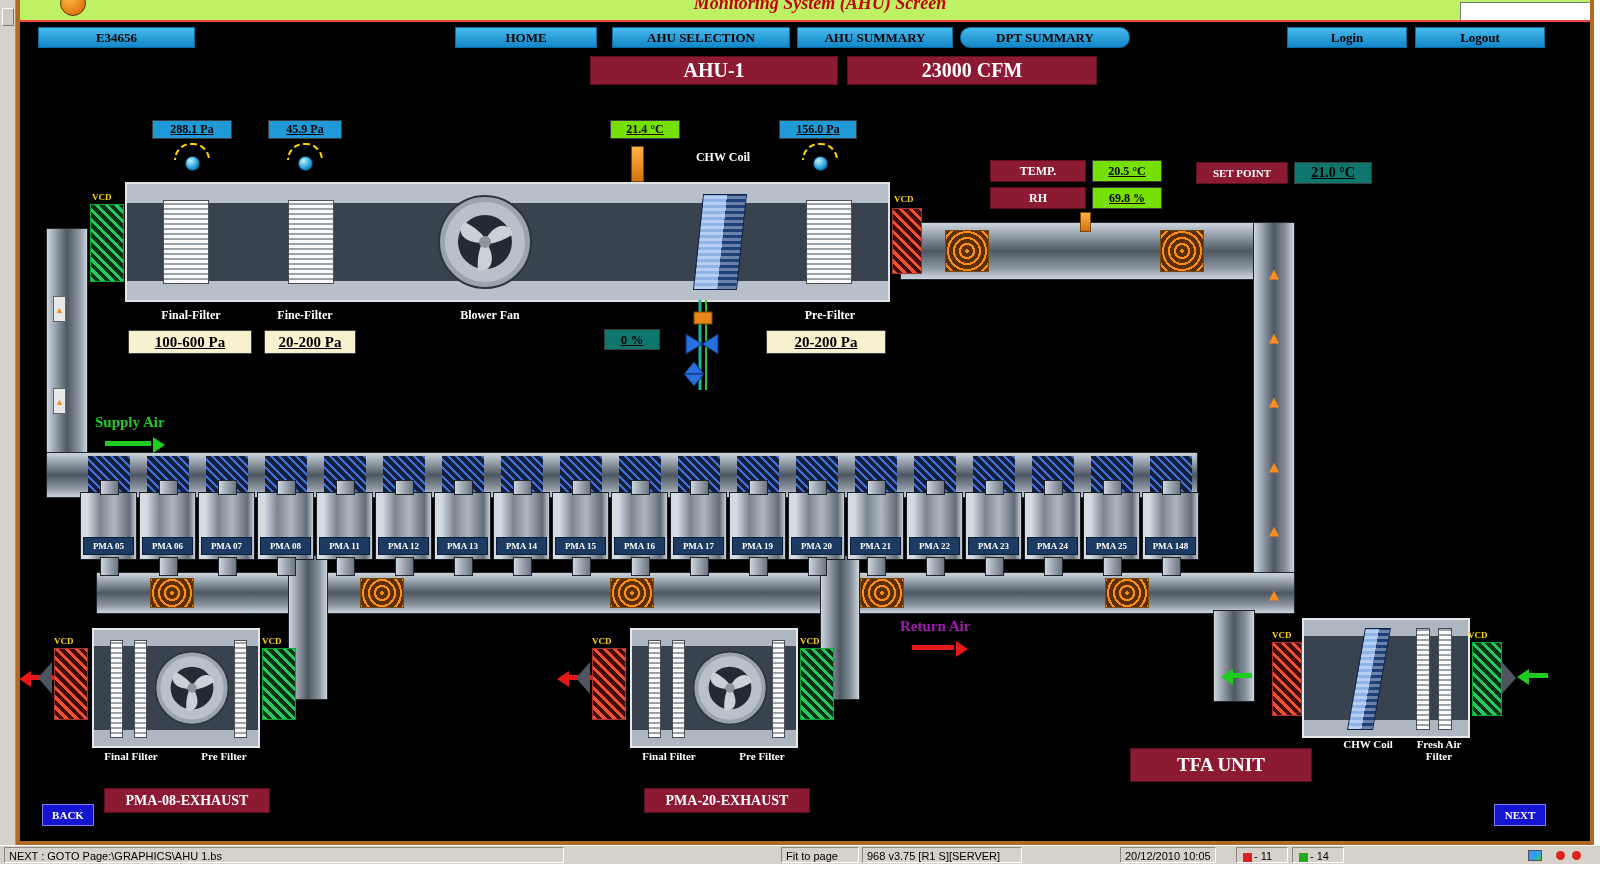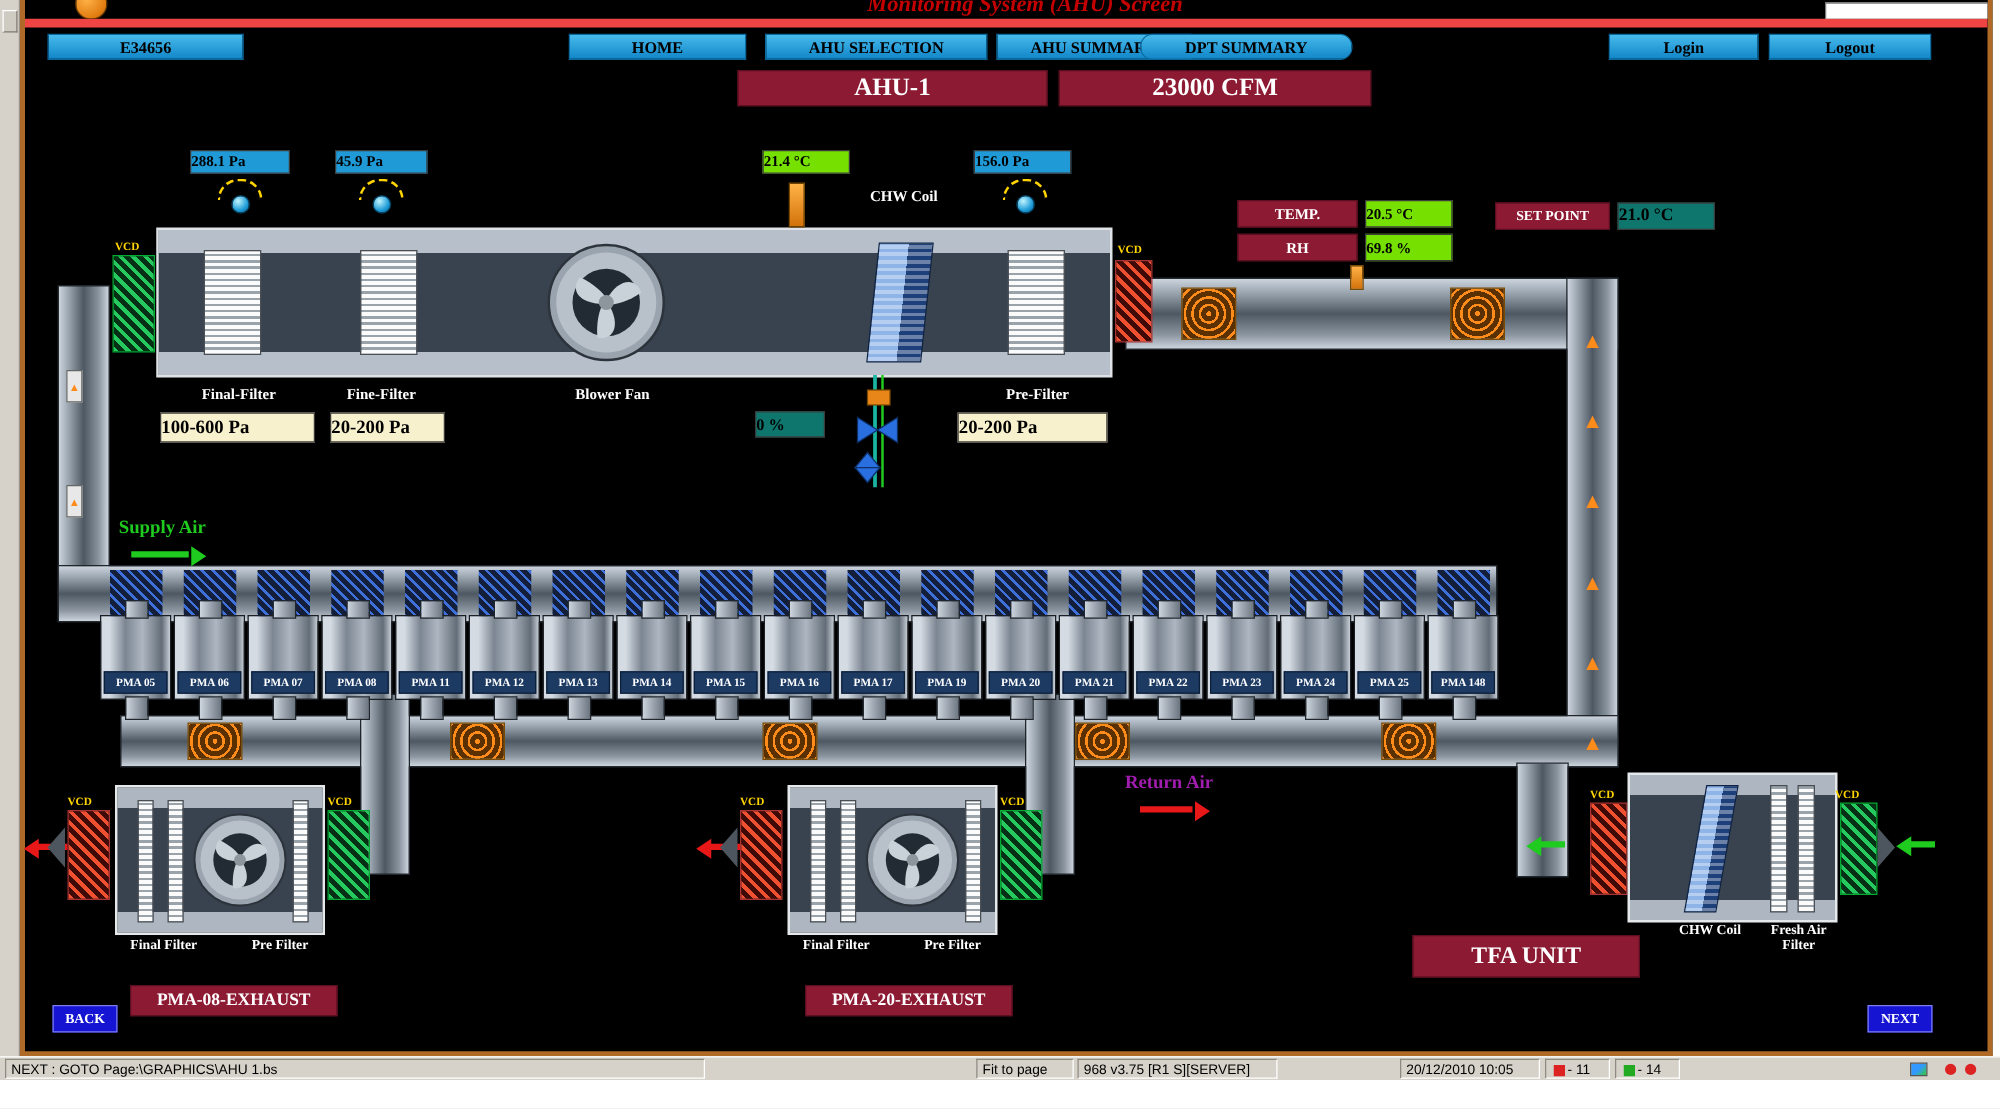--- a/index.html
+++ b/index.html
@@ -3,37 +3,37 @@
 <meta charset="utf-8">
 <style>
   * { margin:0; padding:0; box-sizing:border-box; }
   body { width:1600px; height:887px; background:#fff; font-family:"Liberation Serif", serif; }
   #root { position:relative; width:1600px; height:887px; overflow:hidden; background:#fff; }
 
   
   .edge-strip { position:absolute; left:0; top:0; width:16px; height:845px; background:#d6d2ca; border-right:1px solid #9a968e; }
   .edge-btn { position:absolute; left:2px; top:8px; width:12px; height:18px; background:#cfcbc3; border:1px solid; border-color:#fff #807c74 #807c74 #fff; }
   .frame { position:absolute; left:16px; top:0; width:1578px; height:845px; background:#000; border:4px solid #b06a28; border-top:none; }
-  .titlebar { position:absolute; left:20px; top:0; width:1570px; height:22px; background:#000000; overflow:hidden; border-bottom:7px solid #ef4444; }
+  .titlebar { position:absolute; left:20px; top:0; width:1570px; height:22px; background:#bef264; overflow:hidden; border-bottom:2px solid #ef4444; }
   .logo-circle { position:absolute; left:40px; top:-10px; width:26px; height:26px; border-radius:50%;
     background:radial-gradient(circle at 35% 35%, #ffb347, #e07b10 70%, #a04f05); border:1px solid #5e3302; }
   .title-text { position:absolute; left:380px; top:-7px; width:840px; text-align:center; color:#c40000;
     font-size:18px; font-weight:bold; font-style:italic; }
   .title-field { position:absolute; left:1440px; top:2px; width:146px; height:20px; background:#fff; border:1px solid #7a7a7a; }
 
   
   .btn-blue { position:absolute; height:21px; background:linear-gradient(180deg,#47bbec,#1286c8); color:#000;
     font-weight:bold; font-size:13px; text-align:center; line-height:20px; border:1px solid #0b6aa0; cursor:default; }
   .btn-navy { position:absolute; height:22px; background:#1414d2; color:#fff; font-weight:bold; font-size:11px;
     text-align:center; line-height:20px; border:1px solid #7d7df0; }
   .banner-maroon { position:absolute; background:#8c1a33; color:#fff; font-weight:bold; text-align:center;
     border:1px solid #5c0f20; }
   .lbl-maroon { position:absolute; background:#8c1a33; color:#ffffff; font-weight:bold; font-size:12px;
     text-align:center; border:1px solid #5c0f20; }
-  .val { position:absolute; font-weight:bold; text-align:left; color:#000; border:1px solid #3c3c3c; }
+  .val { position:absolute; font-weight:bold; text-align:center; color:#000; border:1px solid #3c3c3c;text-decoration:underline; }
   .val-blue  { background:#1f9ad6; font-size:12px; line-height:17px; }
   .val-green { background:#76e000; font-size:12px; line-height:17px; }
   .val-yellow{ background:#0f766e; font-size:13px; line-height:19px; }
   .val-cream { background:#f8f1cd; font-size:15px; line-height:22px; }
 
   
   .duct-h { position:absolute; background:linear-gradient(180deg,#cdd5de 0%,#9aa5b0 20%,#4e5863 50%,#8b95a0 80%,#cdd5de 100%); border:1px solid #20262c; }
   .duct-v { position:absolute; background:linear-gradient(90deg,#cdd5de 0%,#9aa5b0 20%,#4e5863 50%,#8b95a0 80%,#cdd5de 100%); border:1px solid #20262c; }
   .hatch-green  { position:absolute; background:repeating-linear-gradient(45deg,#25c95e 0 3px,#063015 3px 7px); border:1px solid #0a3; }
   .hatch-red    { position:absolute; background:repeating-linear-gradient(45deg,#ef5030 0 3px,#3f0a05 3px 7px); border:1px solid #a33; }
@@ -123,21 +123,21 @@
   <div class="titlebar">
     <div class="logo-circle"></div>
     <div class="title-text">Monitoring System (AHU) Screen</div>
     <div class="title-field"></div>
   </div>
 
   <div class="btn-blue" style="left:38px; top:27px; width:157px;">E34656</div>
   <div class="btn-blue" style="left:455px; top:27px; width:142px;">HOME</div>
   <div class="btn-blue" style="left:612px; top:27px; width:178px;">AHU SELECTION</div>
   <div class="btn-blue" style="left:797px; top:27px; width:156px;">AHU SUMMARY</div>
-  <div class="btn-blue" style="left:912px; top:27px; width:170px;border-radius:10px;">DPT SUMMARY</div>
+  <div class="btn-blue" style="left:960px; top:27px; width:170px;border-radius:10px;">DPT SUMMARY</div>
   <div class="btn-blue" style="left:1287px; top:27px; width:120px;">Login</div>
   <div class="btn-blue" style="left:1415px; top:27px; width:130px;">Logout</div>
 
   <div class="banner-maroon" style="left:590px; top:56px; width:248px; height:29px; font-size:20px; line-height:27px;">AHU-1</div>
   <div class="banner-maroon" style="left:847px; top:56px; width:250px; height:29px; font-size:20px; line-height:27px;">23000 CFM</div>
 
   <div class="duct-v" style="left:46px; top:228px; width:42px; height:268px;"></div>
   <div class="duct-h" style="left:46px; top:452px; width:1152px; height:46px;"></div>
   <div id="supply-hatches" style="position:absolute; left:46px; top:0; width:1152px; height:0;">
       <div class="hatch-blue supply-hatch" style="left: 42px;"></div>
@@ -381,21 +381,21 @@
   <div class="white-label" style="left:1406px; top:738px; width:66px; font-size:11px;">Fresh Air Filter</div>
   <div class="banner-maroon" style="left:1130px; top:748px; width:182px; height:34px; font-size:19px; line-height:32px;">TFA UNIT</div>
 
   <div class="btn-navy" style="left:42px; top:804px; width:52px;">BACK</div>
   <div class="btn-navy" style="left:1494px; top:804px; width:52px;">NEXT</div>
 
   <div class="statusbar">
     <div class="sb-cell" style="left:4px; width:560px;">NEXT :  GOTO Page:\GRAPHICS\AHU 1.bs</div>
     <div class="sb-cell" style="left:781px; width:78px;">Fit to page</div>
     <div class="sb-cell" style="left:862px; width:160px;">968 v3.75 [R1 S][SERVER]</div>
-    <div class="sb-cell" style="left:1120px; width:112px;">20/12/2010 10:05</div>
+    <div class="sb-cell" style="left:1120px; width:96px;">20/12/2010 10:05</div>
     <div class="sb-cell" style="left:1236px; width:52px;">
       <span class="sb-ico" style="background:#d22;"></span><span>- 11</span>
     </div>
     <div class="sb-cell" style="left:1292px; width:52px;">
       <span class="sb-ico" style="background:#2a2;"></span><span>- 14</span>
     </div>
     <div style="position:absolute; left:1528px; top:4px; width:14px; height:11px; background:linear-gradient(135deg,#39f 50%,#3c3); border:1px solid #555;"></div>
     <div style="position:absolute; left:1556px; top:5px; width:9px; height:9px; border-radius:50%; background:#d22;"></div>
     <div style="position:absolute; left:1572px; top:5px; width:9px; height:9px; border-radius:50%; background:#d22;"></div>
   </div>

